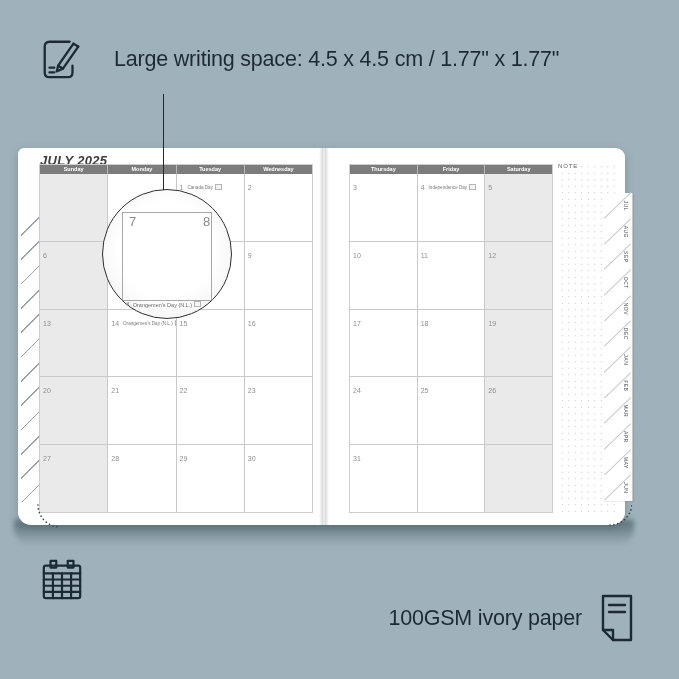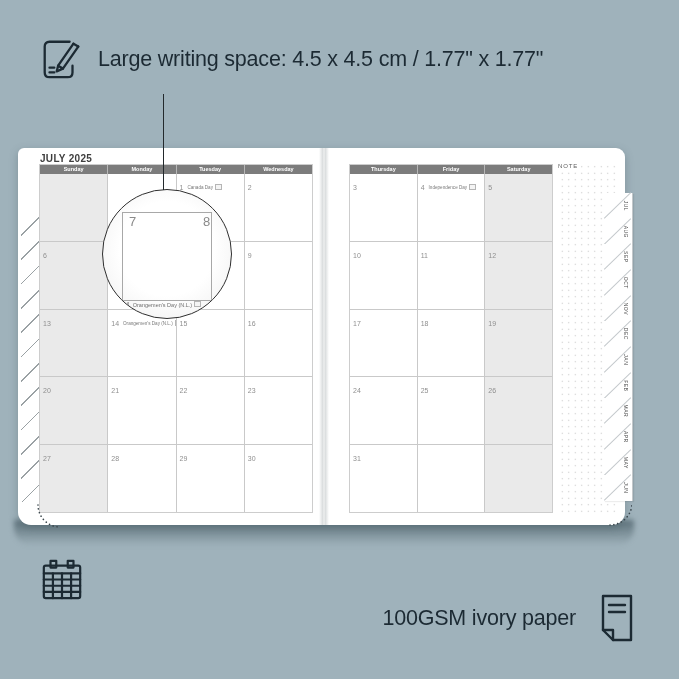--- a/index.html
+++ b/index.html
@@ -2,37 +2,37 @@
 <html><head>
 <meta charset="utf-8">
 <style>
   html,body { margin:0; padding:0; }
   body { font-family:"Liberation Sans", sans-serif; }
   .stage { position:relative; width:679px; height:679px; background:#9FB2BB; overflow:hidden; }
 
   
   .callout { position:absolute; display:flex; align-items:center; color:#1C2A33; }
   .callout-text { font-size:21.5px; font-weight:500; letter-spacing:-0.2px; white-space:nowrap; }
-  .callout-top { left:38px; top:36px; gap:14px; }
+  .callout-top { left:38px; top:36px; gap:30px; }
   .callout-b1 { left:40px; top:558px; gap:20px; }
-  .callout-b2 { right:39px; top:592px; gap:18px; }
+  .callout-b2 { right:39px; top:592px; gap:12px; }
   .co-icon { flex:0 0 auto; }
   .connector { position:absolute; left:163px; top:94px; width:1.4px; height:96px; background:#23292c; z-index:6; }
 
   
   .planner { position:absolute; left:18px; top:148px; width:614px; height:378px; }
   .book-shadow { position:absolute; left:-4px; top:372px; width:620px; height:26px;
                  background:linear-gradient(#5E727B, rgba(159,178,187,0)); border-radius:0 0 18px 18px; filter:blur(2.5px); }
   .sheet { position:absolute; left:0; top:0; width:607px; height:377px; background:#FFFFFF;
            border-radius:6px 9px 13px 13px; box-shadow:0 3px 8px rgba(64,82,92,0.35); }
   .gutter { position:absolute; left:301px; top:0; width:10px; height:377px;
             background:linear-gradient(90deg, rgba(0,0,0,0), #D9DCDD 38%, #F1F2F2 50%, #D9DCDD 62%, rgba(0,0,0,0)); }
   .hatch { position:absolute; left:3px; top:64px; width:19px; height:290px;
            background:repeating-linear-gradient(135deg, rgba(0,0,0,0) 0 16px, #9AA1A4 16px 17.2px); }
-  .month-title { position:absolute; left:22px; top:5px; font-size:10px; font-weight:bold; color:#3E3E3E; letter-spacing:0.3px; }
+  .month-title { position:absolute; left:22px; top:5px; font-size:13px; font-weight:bold; color:#3E3E3E; letter-spacing:0.3px;font-style:italic; }
 
   
   .cal { position:absolute; top:16px; display:flex; flex-direction:column; border:1px solid #CDCDCD; box-sizing:border-box; background:#fff; }
   .cal-left  { left:21px;  width:274px; height:349px; }
   .cal-right { left:331px; width:204px; height:349px; }
   .cal-header-row { display:flex; height:9px; flex:0 0 auto; }
   .cal-header { flex:1; background:#7C7C7C; color:#FFFFFF; font-size:5.5px; font-weight:bold;
                 text-align:center; line-height:9.5px; border-right:1px solid rgba(255,255,255,0.45); box-sizing:border-box; }
   .cal-header:last-child { border-right:none; }
   .cal-row { display:flex; flex:1; border-bottom:1px solid #C9C9C9; box-sizing:border-box; }

